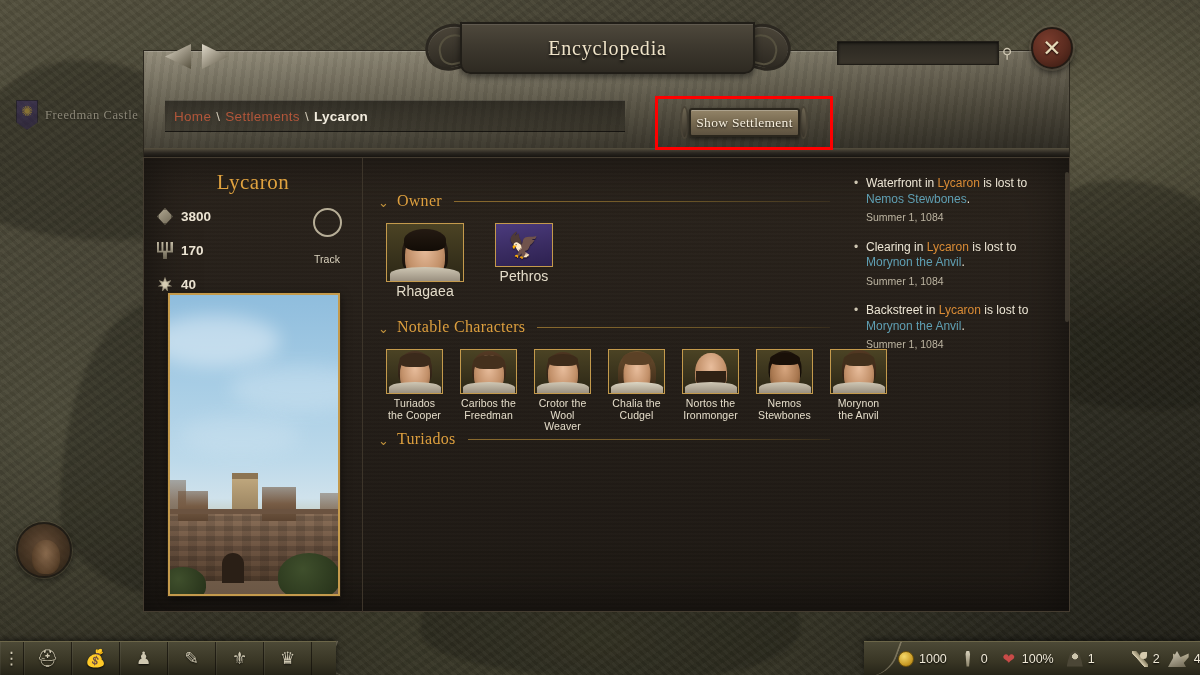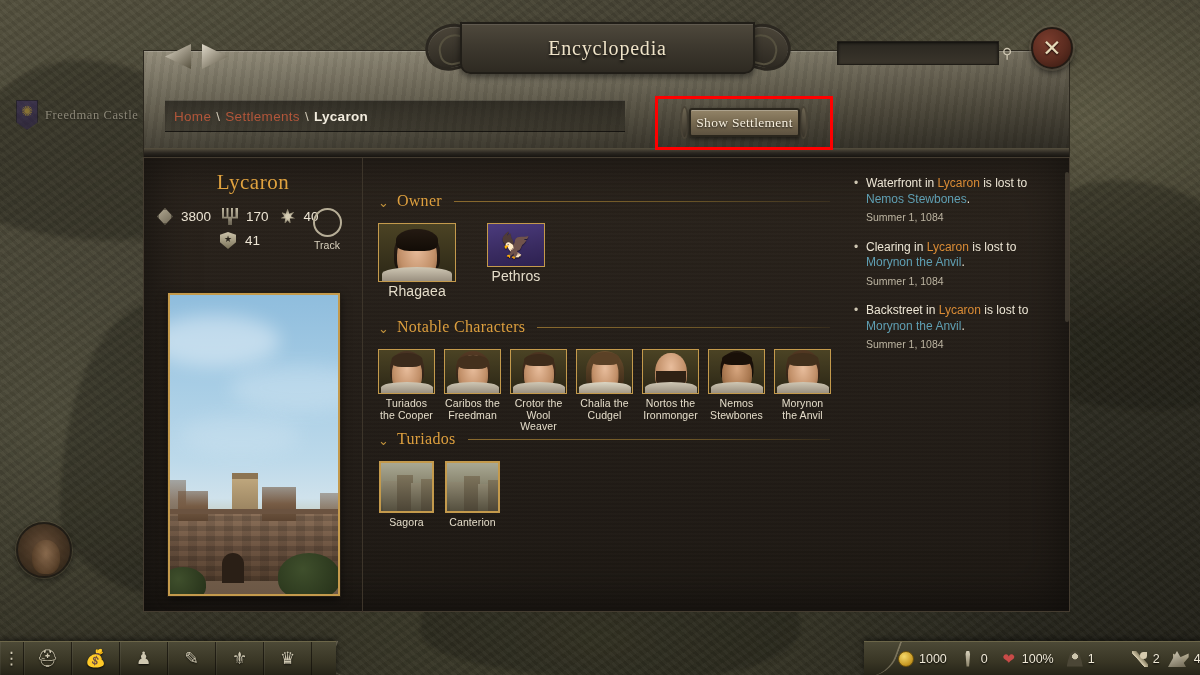--- a/index.html
+++ b/index.html
@@ -218,21 +218,21 @@
     position:absolute; left:0; top:0; width:219px; height:455px;
     border-right:1px solid #3d352a;
   }
   #settlement-name{
     position:absolute; left:0; right:0; top:12px; text-align:center;
     font-family:"Liberation Serif", serif;
     font-size:21px; color:#e0a23f; letter-spacing:.5px;
   }
   #stats{ position:absolute; left:13px; top:50px; width:200px; }
   .stat-grid{ display:flex; gap:40px; }
-  .stat-col{ display:flex; flex-direction:row; gap:11px; }
+  .stat-col{ display:flex; flex-direction:column; gap:17px;font-weight:bold; }
   .stat{ display:flex; align-items:center; gap:8px; height:17px; }
   .stat-val{ font-size:13.5px; color:#ece4d3; }
   .stat-center{ display:flex; justify-content:center; margin-top:7px; margin-right:34px; }
   .stat-center .stat{ gap:9px; }
 
   .sicon{ width:16px; height:17px; position:relative; flex:0 0 16px; }
   .ic-prosperity{
     background:linear-gradient(140deg,#b4ab95,#6d6553);
     clip-path:polygon(50% 0,100% 50%,50% 100%,0 50%);
     box-shadow:inset 0 0 0 2px rgba(40,36,28,.5);
@@ -241,21 +241,21 @@
   .ic-loyalty{ background:radial-gradient(circle,#d6cdb4 18%,#7d7561 60%,transparent 62%); clip-path:polygon(50% 0,61% 34%,95% 20%,70% 48%,100% 62%,64% 62%,72% 100%,50% 72%,28% 100%,36% 62%,0 62%,30% 48%,5% 20%,39% 34%); }
   .ic-militia{ background:repeating-linear-gradient(90deg,#cfc7ae 0 2.5px, transparent 2.5px 5px); clip-path:polygon(0 0,100% 0,88% 100%,12% 100%); }
   .ic-security{ background:linear-gradient(50deg,transparent 38%, #cfc6ac 40%, #8a8268 58%, transparent 60%); }
   .ic-security::after{ content:""; position:absolute; right:0; top:1px; width:7px; height:7px; background:#d4cbb2; border-radius:50% 0 50% 50%; }
   .ic-castle{ background:#c3bba2; clip-path:polygon(0 22%,18% 22%,18% 6%,36% 6%,36% 22%,64% 22%,64% 6%,82% 6%,82% 22%,100% 22%,100% 100%,0 100%); }
   .ic-garrison{ background:linear-gradient(180deg,#cdc4ab,#797157); clip-path:polygon(50% 0,100% 16%,100% 60%,50% 100%,0 60%,0 16%); position:relative; }
   .ic-garrison::after{ content:"★"; position:absolute; left:0; right:0; top:1px; text-align:center; font-size:9px; color:#2a251c; line-height:13px; }
 
   #track-button{
     position:absolute; left:162px; top:50px; width:42px; cursor:pointer;
-    display:flex; flex-direction:column; align-items:center; gap:2px;
+    display:flex; flex-direction:column; align-items:center; gap:16px;
   }
   #track-circle{
     width:29px; height:29px; border-radius:50%;
     border:2px solid #b7ae97; background:transparent;
   }
   #track-label{ font-size:10.5px; color:#d9d1bd; }
 
   
   #settlement-image{
     position:absolute; left:24px; top:135px; width:172px; height:303px;
@@ -279,21 +279,21 @@
   .section{ position:absolute; left:14px; width:452px; }
   .sec-head{ display:flex; align-items:center; gap:8px; }
   .chev{ color:#c2933c; font-size:13px; line-height:1; transform:translateY(1px); cursor:pointer; }
   .sec-title{
     font-family:"Liberation Serif", serif;
     font-size:16px; color:#dd9f3e; letter-spacing:.3px; white-space:nowrap;
   }
   .sec-rule{ flex:1; height:1px; background:linear-gradient(90deg,#8a6a2e,#6b5527 60%,rgba(107,85,39,.25)); margin-left:4px; }
 
   .card-row{ display:flex; gap:9px; margin-top:13px; }
-  .card{ width:57px; display:flex; flex-direction:column; align-items:center; cursor:pointer; }
+  .card{ width:57px; display:flex; flex-direction:column; align-items:center; cursor:pointer;margin-left:8px; }
   .card.owner-card{ width:78px; }
   .portrait{
     width:57px; height:45px; border:1px solid #c49a4c;
     background:linear-gradient(180deg,#4b4324,#2b2616);
     overflow:hidden; position:relative;
   }
   .owner-card .portrait{ width:78px; height:59px; }
   .face{
     position:absolute; left:50%; bottom:0; transform:translateX(-50%);
     width:30px; height:38px; border-radius:48% 48% 42% 42%;
@@ -612,40 +612,20 @@
           </div>
         </div>
       </div>
 
       <div class="section" style="top:272px;">
         <div class="sec-head">
           <span class="chev">⌄</span>
           <span class="sec-title">Turiados</span>
           <span class="sec-rule"></span>
         </div>
-        <div class="card-row">
-          <div class="card">
-            <div class="village-thumb">
-              <div class="vrock" style="left:2px;top:18px;width:18px;height:34px;"></div>
-              <div class="vhut" style="left:16px;top:12px;width:16px;height:40px;"></div>
-              <div class="vrock" style="left:30px;top:20px;width:14px;height:32px;"></div>
-              <div class="vhut" style="left:40px;top:16px;width:14px;height:36px;"></div>
-            </div>
-            <div class="card-label">Sagora</div>
-          </div>
-          <div class="card">
-            <div class="village-thumb">
-              <div class="vrock" style="left:3px;top:19px;width:17px;height:33px;"></div>
-              <div class="vhut" style="left:17px;top:13px;width:16px;height:39px;"></div>
-              <div class="vrock" style="left:31px;top:21px;width:14px;height:31px;"></div>
-              <div class="vhut" style="left:41px;top:17px;width:13px;height:35px;"></div>
-            </div>
-            <div class="card-label">Canterion</div>
-          </div>
-        </div>
       </div>
     </div>
 
     <div id="right-col">
       <div class="news-item">
         <span class="news-bullet">•</span>
         <div class="news-text">
           <span>Waterfront in </span><span class="nm-place">Lycaron</span><span> is lost to </span><span class="nm-person">Nemos Stewbones</span><span>.</span>
           <span class="news-date">Summer 1, 1084</span>
         </div>

